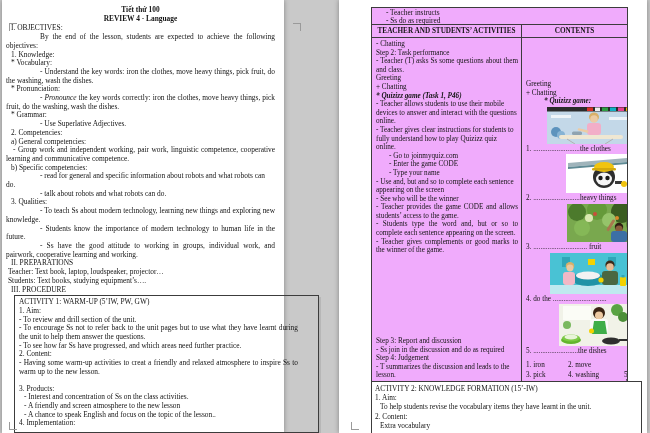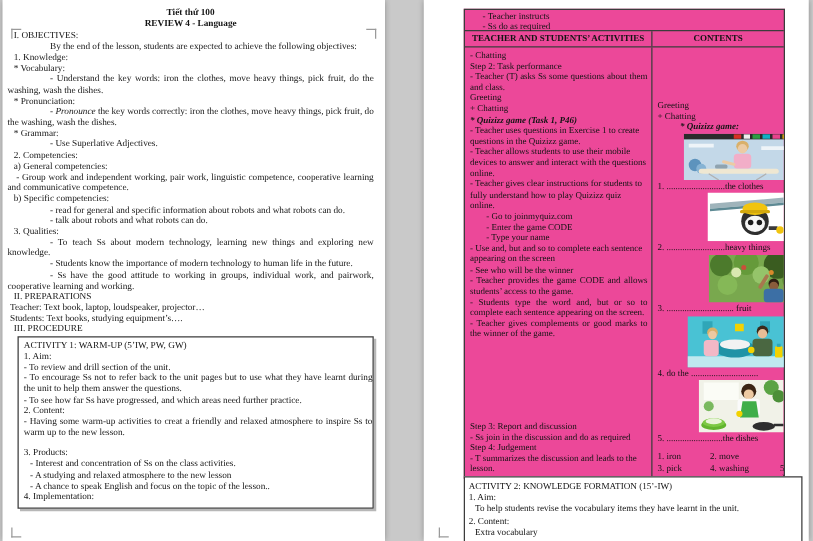--- a/index.html
+++ b/index.html
@@ -3,30 +3,30 @@
 <meta charset="utf-8">
 <style>
   html,body{margin:0;padding:0;width:650px;height:433px;overflow:hidden;}
   body{background:#c9c9c9;position:relative;font-family:"Liberation Serif","DejaVu Serif",serif;color:#141414;}
   p{margin:0;font-size:7.3px;line-height:8.6px;}
   .b{font-weight:normal}.i{font-style:italic}.bi{font-weight:bold;font-style:italic}
   .tc{text-align:center}.j{text-align:justify}
   .ind{text-indent:34px}.ind8{text-indent:7px}
   .ml5{margin-left:5px}.ml13{margin-left:2px}.sub{padding-left:13px}
   .page{position:absolute;top:0;height:433px;background:#fff;box-shadow:0 0 5px rgba(0,0,0,.35);}
-  .pageL{left:2px;width:306px;}
+  .pageL{left:2px;width:282px;}
   .pageR{left:339px;width:308px;}
   .plc{padding:6px 9px 0 4px;}
   .plc p{font-size:7.4px;line-height:8.7px;}
   .t1{font-size:8.6px;font-weight:bold;}
   .t2{font-size:9.6px;font-weight:bold;margin-bottom:1px;}
-  .box1{margin-left:8px;margin-top:1px;width:279px;border:1px solid #3c3c3c;box-shadow:2px 2px 0 #b7b7b7;padding:2px 0 4px 4px;height:130px;}
+  .box1{margin-left:8px;margin-top:1px;width:279px;border:1px solid #3c3c3c;box-shadow:2px 2px 0 #b7b7b7;padding:2px 20px 4px 4px;height:130px;}
   .gap8{height:8px;}
   
-  .tablewrap{position:absolute;left:32px;top:7px;width:257px;border:1px solid #3c3c3c;box-sizing:border-box;background:#ec4899;}
+  .tablewrap{position:absolute;left:32px;top:7px;width:257px;border:1px solid #3c3c3c;box-sizing:border-box;background:#f0abfc;}
   .carry{border-bottom:1px solid #3c3c3c;height:17px;padding:1px 0 0 14px;box-sizing:border-box;}
   .carry p{line-height:8px;}
   .thead{display:flex;border-bottom:1px solid #3c3c3c;height:13px;box-sizing:border-box;}
   .thead div{font-weight:bold;font-size:7.2px;line-height:12px;text-align:center;}
   .th1{width:150px;border-right:1px solid #3c3c3c;box-sizing:border-box;}
   .th2{flex:1;}
   .tbody{display:flex;height:344px;}
   .cellL{width:150px;border-right:1px solid #3c3c3c;box-sizing:border-box;padding:2px 3px 2px 4px;display:flex;flex-direction:column;overflow:hidden;}
   .cellL p{font-size:7.2px;line-height:8.6px;}
   .sp{flex:1;}
@@ -84,21 +84,21 @@
       <p class="b">ACTIVITY 1: WARM-UP  (5’IW, PW, GW)</p>
       <p class="b">1. Aim:</p>
       <p>- To review and drill section of the unit.</p>
       <p class="j">- To encourage Ss not to refer back to the unit pages but to use what they have learnt during the unit to help them answer the questions.</p>
       <p>- To see how far Ss have progressed, and which areas need further practice.</p>
       <p class="b">2. Content:</p>
       <p class="j">- Having some warm-up activities to creat a friendly and relaxed atmosphere to inspire Ss to warm up to the new lesson.</p>
       <div class="gap8"></div>
       <p class="b">3. Products:</p>
       <p class="ml5">- Interest and concentration of Ss on the class activities.</p>
-      <p class="ml5">- A studying and relaxed atmosphere to the new lesson</p>
+      <p class="ml5">- A friendly and screen atmosphere to the new lesson</p>
       <p class="ml5">- A chance to speak English and focus on the topic of the lesson..</p>
       <p class="b">4. Implementation:</p>
     </div>
   </div>
 </div>
 
 <div class="page pageR">
   <div class="cm bl" style="left:12px;top:422px;"></div>
   <div class="tablewrap">
     <div class="carry">
@@ -110,21 +110,20 @@
       <div class="th2">CONTENTS</div>
     </div>
     <div class="tbody">
       <div class="cellL">
         <p class="b">- Chatting</p>
         <p class="b">Step 2: Task performance</p>
         <p class="j">- Teacher (T) asks Ss some questions about them and class.</p>
         <p class="b">Greeting</p>
         <p class="b">+ Chatting</p>
         <p class="bi">* Quizizz game (Task 1, P46)</p>
-        <p>- Teacher uses questions in Exercise 1 to create questions in the Quizizz game.</p>
         <p>- Teacher allows students to use their mobile devices to answer and interact with the questions online.</p>
         <p>- Teacher gives clear instructions for students to fully understand how to play Quizizz quiz online.</p>
         <p class="sub">- Go to joinmyquiz.com</p>
         <p class="sub">- Enter the game CODE</p>
         <p class="sub">- Type your name</p>
         <p>- Use and, but and so to complete each sentence appearing on the screen</p>
         <p>- See who will be the winner</p>
         <p class="j">- Teacher provides the game CODE and allows students’ access to the game.</p>
         <p class="j">- Students type the word and, but or so to complete each sentence appearing on the screen.</p>
         <p class="j">- Teacher gives complements or good marks to the winner of the game.</p>

